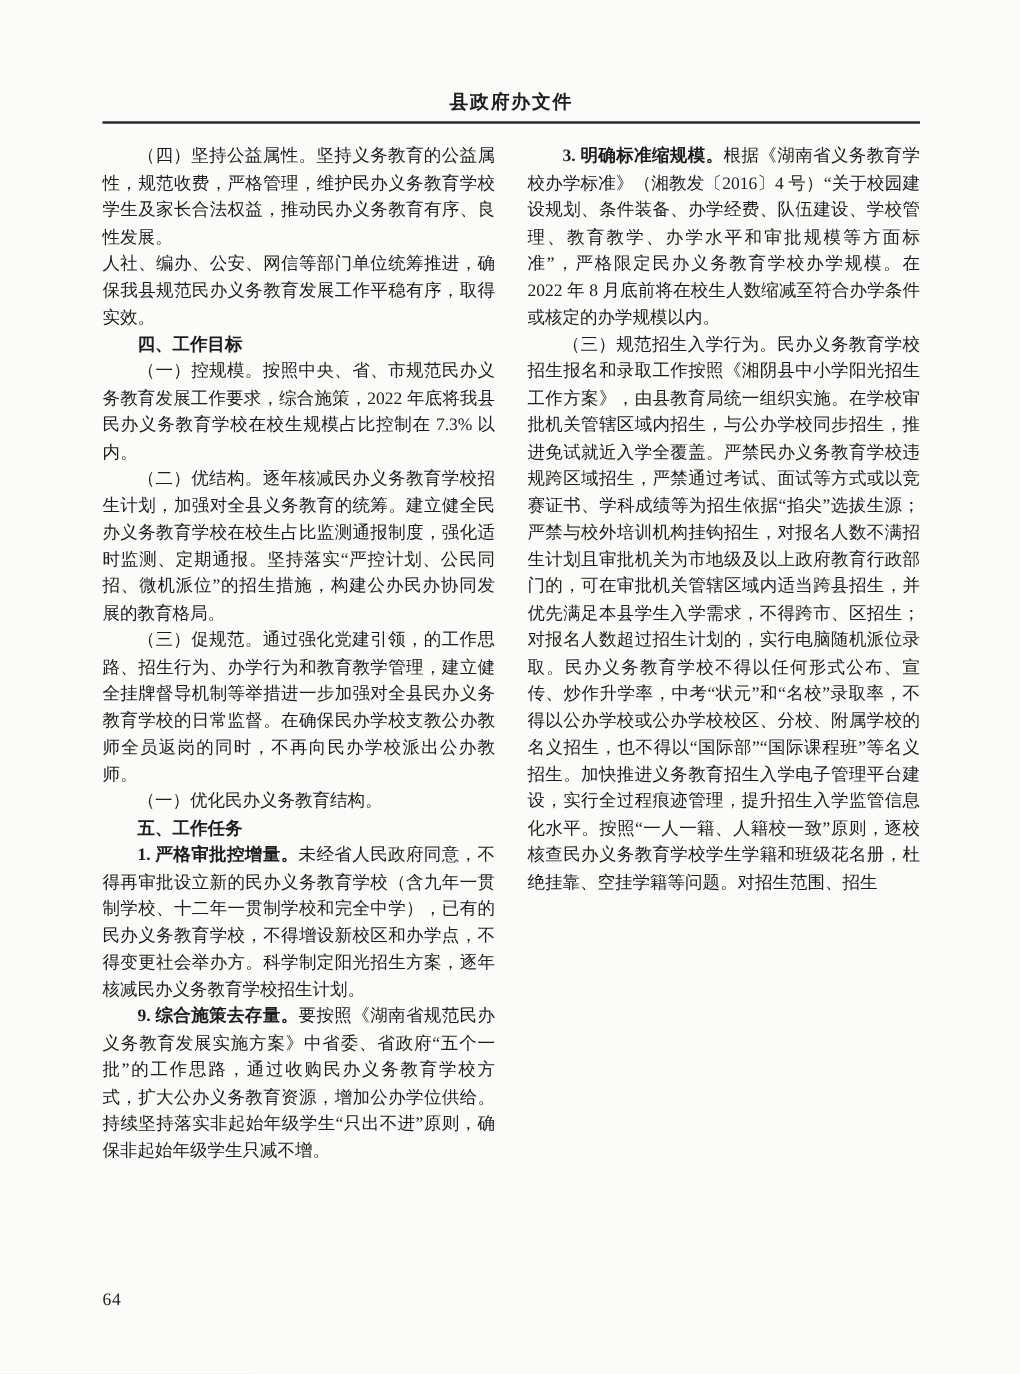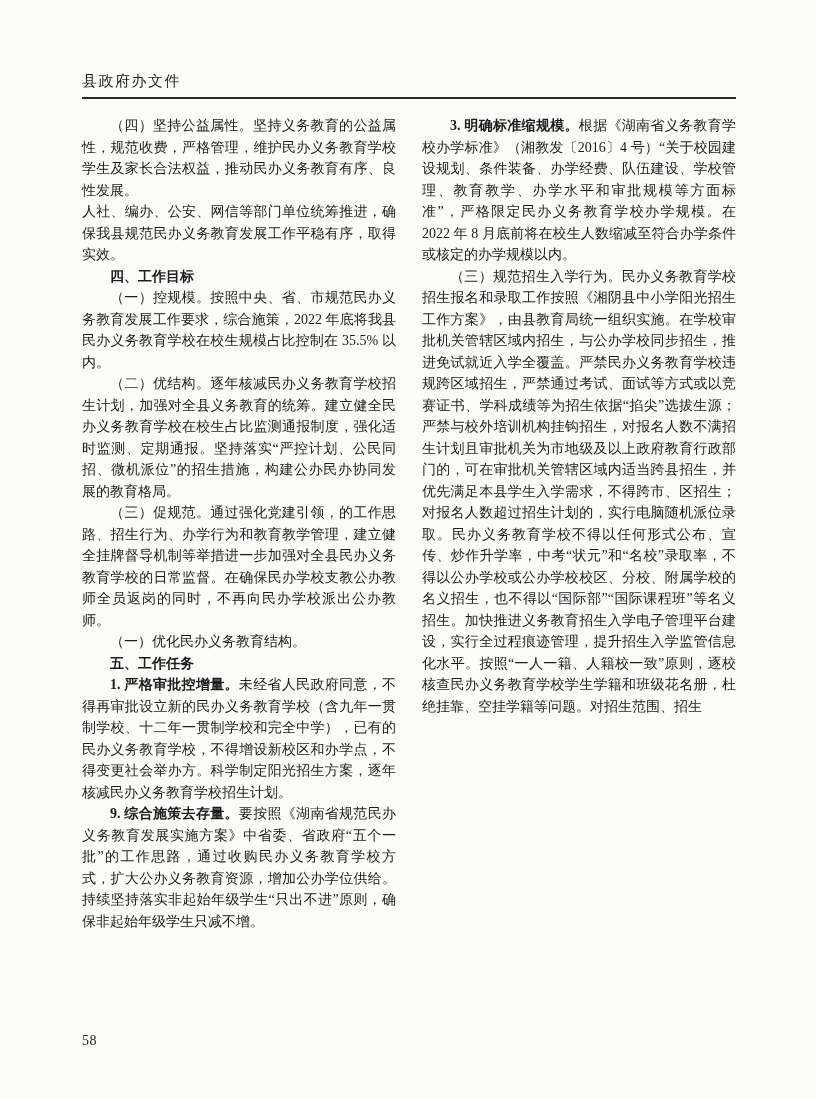--- a/index.html
+++ b/index.html
@@ -11,22 +11,23 @@
     height: 1099px;
     background: #fbfbf9;
     padding: 72px 80px 0 82px;
     overflow: hidden;
     font-family: "Liberation Serif", "DejaVu Serif", serif;
     color: #1c1c1c;
   }
   .doc-header { margin-bottom: 0; }
   .header-title {
     font-size: 15px;
-    font-weight: normal;
+    font-weight: bold;
     letter-spacing: 1.5px;
+    text-align: center;
   }
   .header-rule {
     height: 2px;
     background: #2b2b2b;
     margin-top: 6px;
   }
   .columns {
     display: flex;
     gap: 26px;
     margin-top: 16px;
@@ -58,31 +59,31 @@
     <div class="header-title">县政府办文件</div>
     <div class="header-rule"></div>
   </header>
 
   <main class="columns">
 
     <section class="col">
       <p class="para"><span class="lead">（四）坚持公益属性。</span><span>坚持义务教育的公益属性，规范收费，严格管理，维护民办义务教育学校学生及家长合法权益，推动民办义务教育有序、良性发展。</span></p>
       <p class="para cont"><span>人社、编办、公安、网信等部门单位统筹推进，确保我县规范民办义务教育发展工作平稳有序，取得实效。</span></p>
       <p class="para heading"><span>四、工作目标</span></p>
-      <p class="para"><span class="lead">（一）控规模。</span><span>按照中央、省、市规范民办义务教育发展工作要求，综合施策，2022 年底将我县民办义务教育学校在校生规模占比控制在 35.5% 以内。</span></p>
+      <p class="para"><span class="lead">（一）控规模。</span><span>按照中央、省、市规范民办义务教育发展工作要求，综合施策，2022 年底将我县民办义务教育学校在校生规模占比控制在 7.3% 以内。</span></p>
       <p class="para"><span class="lead">（二）优结构。</span><span>逐年核减民办义务教育学校招生计划，加强对全县义务教育的统筹。建立健全民办义务教育学校在校生占比监测通报制度，强化适时监测、定期通报。坚持落实“严控计划、公民同招、微机派位”的招生措施，构建公办民办协同发展的教育格局。</span></p>
       <p class="para"><span class="lead">（三）促规范。</span><span>通过强化党建引领，的工作思路、招生行为、办学行为和教育教学管理，建立健全挂牌督导机制等举措进一步加强对全县民办义务教育学校的日常监督。在确保民办学校支教公办教师全员返岗的同时，不再向民办学校派出公办教师。</span></p>
       <p class="para"><span>（一）优化民办义务教育结构。</span></p>
       <p class="para heading"><span>五、工作任务</span></p>
       <p class="para"><span class="lead-bold">1. 严格审批控增量。</span><span>未经省人民政府同意，不得再审批设立新的民办义务教育学校（含九年一贯制学校、十二年一贯制学校和完全中学），已有的民办义务教育学校，不得增设新校区和办学点，不得变更社会举办方。科学制定阳光招生方案，逐年核减民办义务教育学校招生计划。</span></p>
       <p class="para"><span class="lead-bold">9. 综合施策去存量。</span><span>要按照《湖南省规范民办义务教育发展实施方案》中省委、省政府“五个一批”的工作思路，通过收购民办义务教育学校方式，扩大公办义务教育资源，增加公办学位供给。持续坚持落实非起始年级学生“只出不进”原则，确保非起始年级学生只减不增。</span></p>
     </section>
 
     <section class="col">
       <p class="para"><span class="lead-bold">3. 明确标准缩规模。</span><span>根据《湖南省义务教育学校办学标准》（湘教发〔2016〕4 号）“关于校园建设规划、条件装备、办学经费、队伍建设、学校管理、教育教学、办学水平和审批规模等方面标准”，严格限定民办义务教育学校办学规模。在 2022 年 8 月底前将在校生人数缩减至符合办学条件或核定的办学规模以内。</span></p>
       <p class="para"><span class="lead">（三）规范招生入学行为。</span><span>民办义务教育学校招生报名和录取工作按照《湘阴县中小学阳光招生工作方案》，由县教育局统一组织实施。在学校审批机关管辖区域内招生，与公办学校同步招生，推进免试就近入学全覆盖。严禁民办义务教育学校违规跨区域招生，严禁通过考试、面试等方式或以竞赛证书、学科成绩等为招生依据“掐尖”选拔生源；严禁与校外培训机构挂钩招生，对报名人数不满招生计划且审批机关为市地级及以上政府教育行政部门的，可在审批机关管辖区域内适当跨县招生，并优先满足本县学生入学需求，不得跨市、区招生；对报名人数超过招生计划的，实行电脑随机派位录取。民办义务教育学校不得以任何形式公布、宣传、炒作升学率，中考“状元”和“名校”录取率，不得以公办学校或公办学校校区、分校、附属学校的名义招生，也不得以“国际部”“国际课程班”等名义招生。加快推进义务教育招生入学电子管理平台建设，实行全过程痕迹管理，提升招生入学监管信息化水平。按照“一人一籍、人籍校一致”原则，逐校核查民办义务教育学校学生学籍和班级花名册，杜绝挂靠、空挂学籍等问题。对招生范围、招生</span></p>
     </section>
 
   </main>
 
-  <span class="page-number">58</span>
+  <span class="page-number">64</span>
 
 </div>
 
 </body></html>

